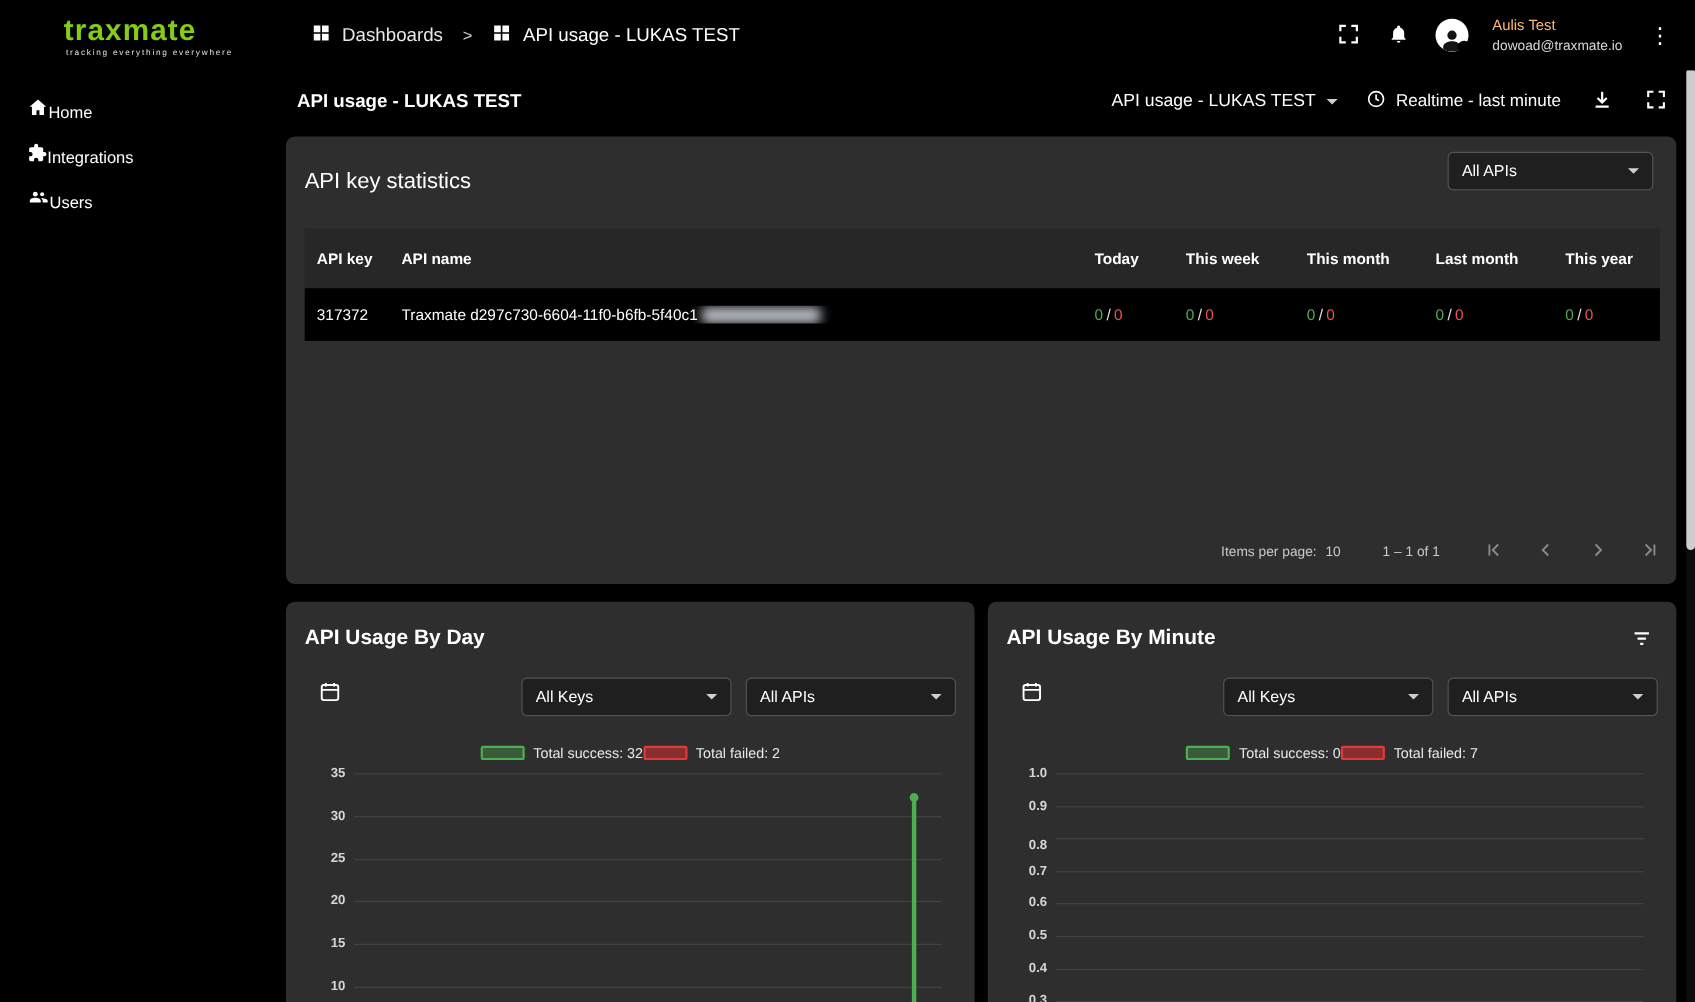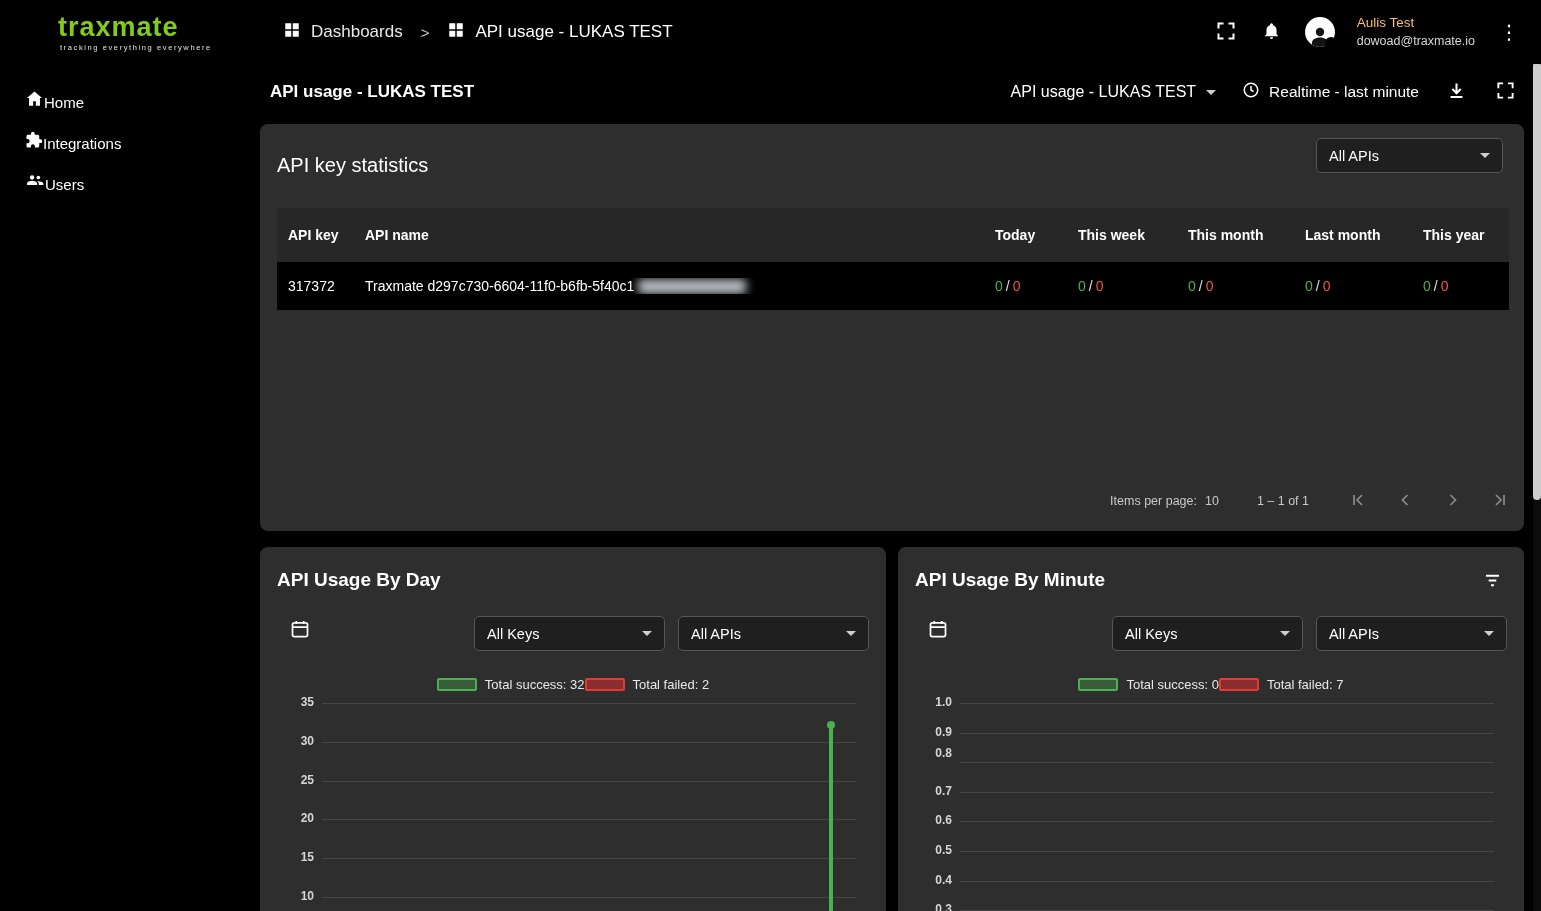--- a/index.html
+++ b/index.html
@@ -372,21 +372,21 @@
           <span class="swatch failed"></span>
           <span>Total failed: 7</span>
         </span>
       </div>
       <div class="plot">
           <div class="gridline" style="top: 0px;"></div>
           <div class="tick" style="top: -8px;">1.0</div>
           <div class="gridline" style="top: 29.6px;"></div>
           <div class="tick" style="top: 21.6px;">0.9</div>
           <div class="gridline" style="top: 59.2px;"></div>
-          <div class="tick" style="top: 43px;">0.8</div>
+          <div class="tick" style="top: 58px;">0.8</div>
           <div class="gridline" style="top: 88.8px;"></div>
           <div class="tick" style="top: 80.8px;">0.7</div>
           <div class="gridline" style="top: 118.4px;"></div>
           <div class="tick" style="top: 110.4px;">0.6</div>
           <div class="gridline" style="top: 148px;"></div>
           <div class="tick" style="top: 140px;">0.5</div>
           <div class="gridline" style="top: 177.6px;"></div>
           <div class="tick" style="top: 169.6px;">0.4</div>
           <div class="gridline" style="top: 207.2px;"></div>
           <div class="tick" style="top: 199.2px;">0.3</div>

